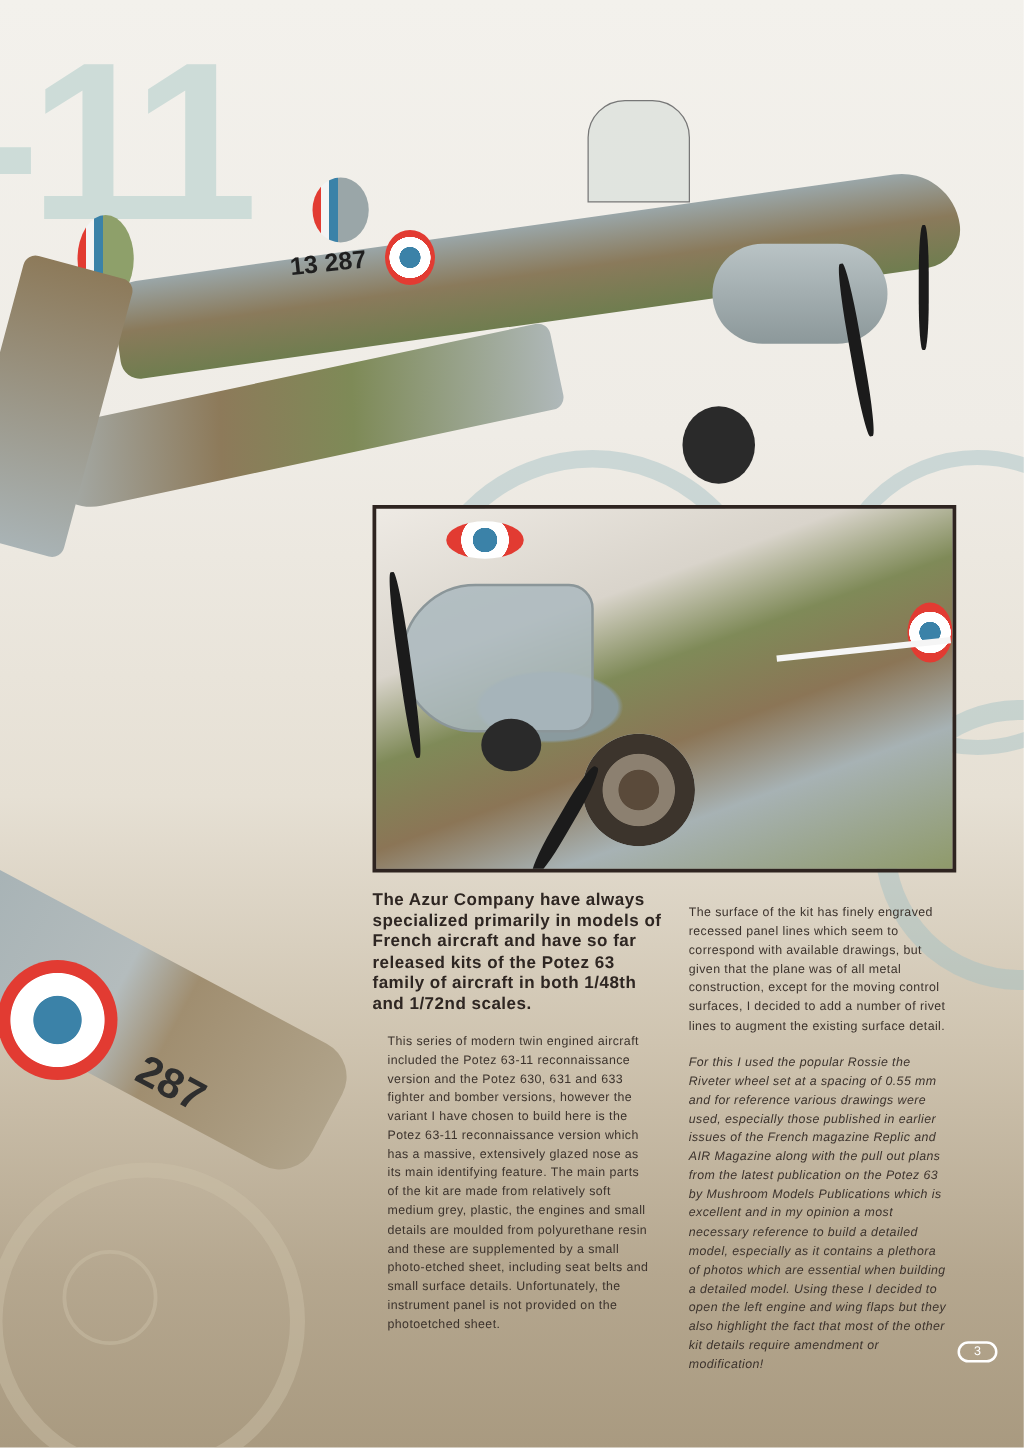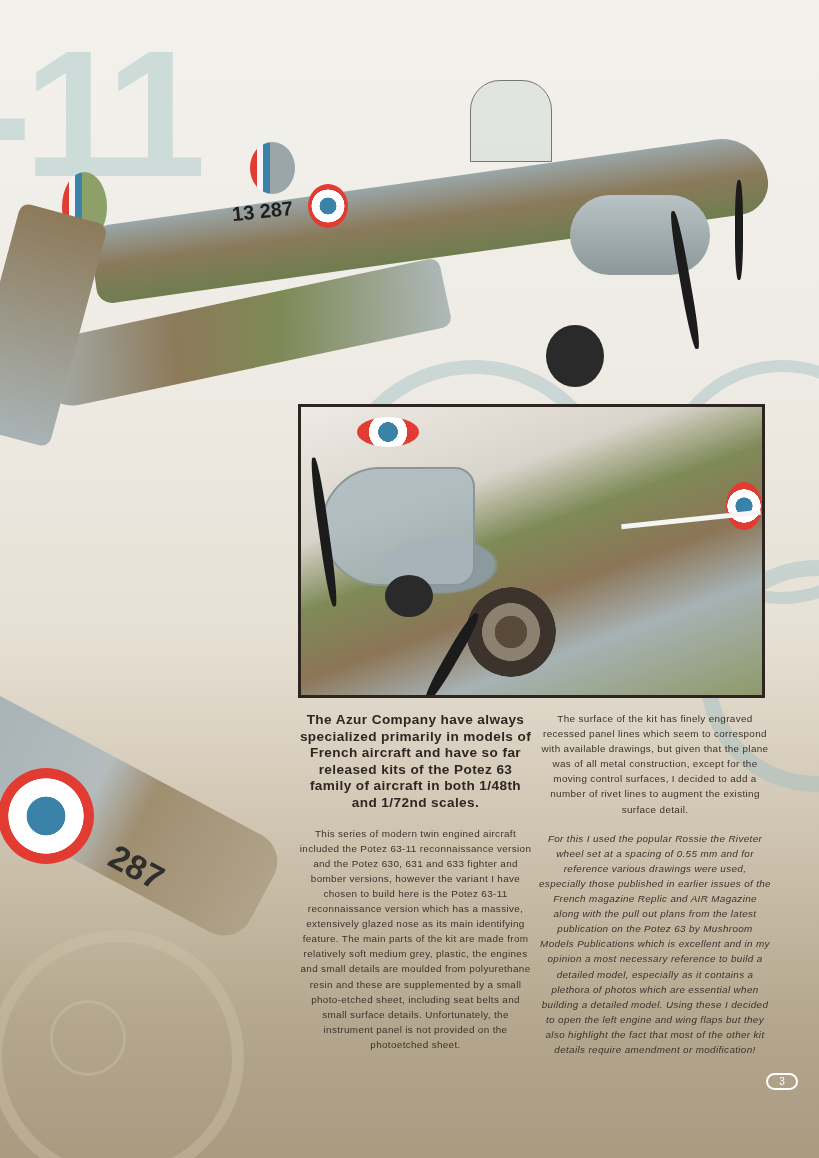--- a/index.html
+++ b/index.html
@@ -29,25 +29,25 @@
     background:
       radial-gradient(ellipse at 30% 55%, #8a9a9e 0 12%, transparent 13%),
       linear-gradient(160deg, #eeeae4 0%, #d9d4cb 30%, #7f8a58 45%, #8b7556 60%, #a7b2b4 75%, #8f9a6a 100%);
     overflow: hidden;
   }
   .roundel { position: absolute; border-radius: 50%; background: radial-gradient(circle, #3b82a8 0 28%, #ffffff 29% 55%, #e23b32 56% 100%); }
   .prop { position: absolute; background: #1b1b1b; border-radius: 40%; }
 
   .lower-photo { position: absolute; left: -30px; top: 660px; width: 330px; height: 200px; }
 
-  .col { position: absolute; color: #3a302a; text-align: center; }
+  .col { position: absolute; color: #3a302a; }
   .col-left { left: 298px; top: 712px; width: 235px; }
   .col-right { left: 539px; top: 711px; width: 232px; }
   .lead { font-weight: bold; font-size: 13.6px; line-height: 16.6px; letter-spacing: 0.4px; color: #2e2622; margin: 0 0 14px 0; }
-  .body-text { font-size: 9.9px; line-height: 15.1px; letter-spacing: 0.35px; margin: 0; color: #3b322c; }
+  .body-text { font-size: 9.9px; line-height: 15.1px; letter-spacing: 0.35px; margin: 12px; color: #3b322c; }
   .body-text + .body-text { margin-top: 14px; font-style: italic; }
   .page-number {
     position: absolute; left: 766px; top: 1073px; width: 32px; height: 17px;
     border: 2px solid #ffffff; border-radius: 10px; box-sizing: border-box;
     color: #ffffff; font-size: 10px; line-height: 13px; text-align: center;
   }
 </style>
 </head>
 <body>
 

